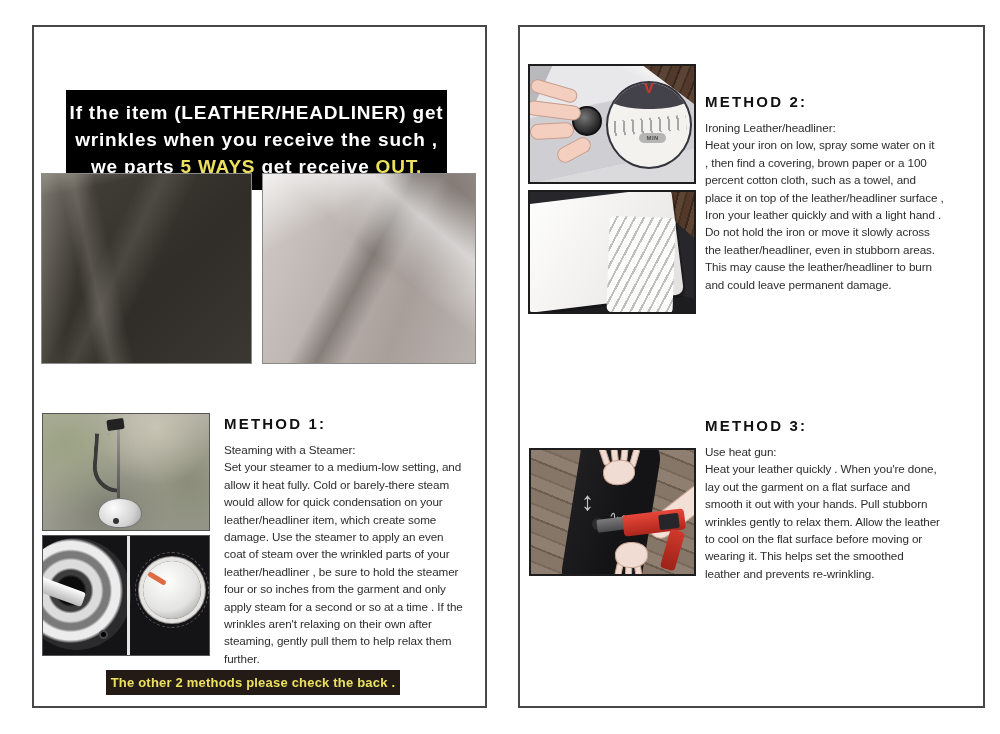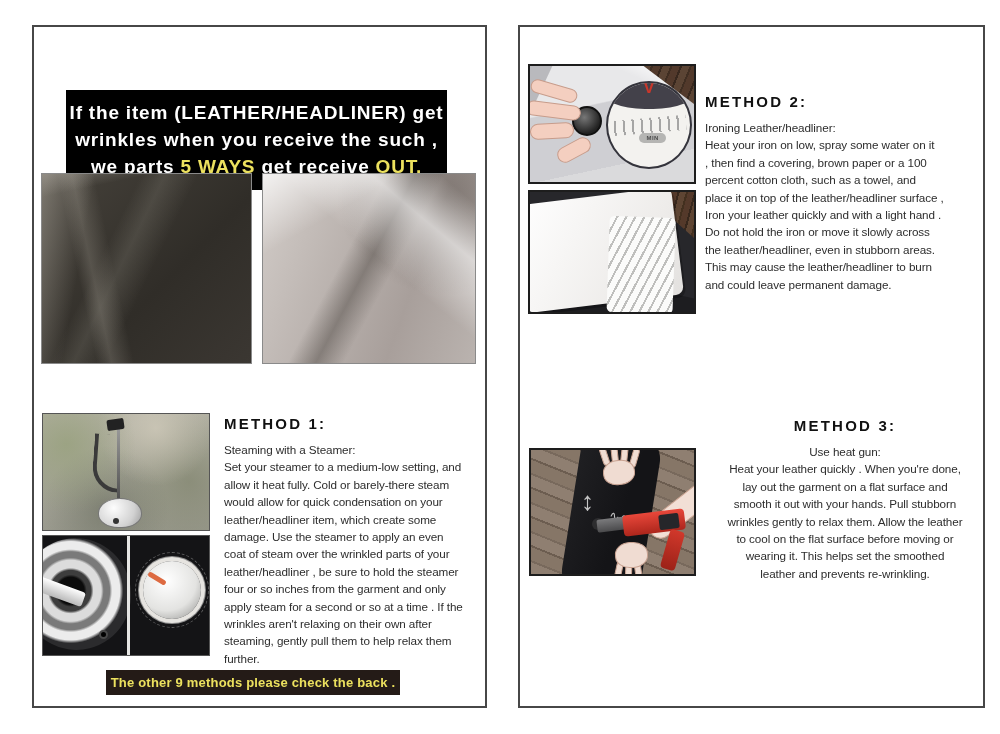--- a/index.html
+++ b/index.html
@@ -18,21 +18,21 @@
             padding-top:9px;margin-top:32px; }
   .hl { color:#ece15e; }
 
   
   .method-heading { font-weight:bold; font-size:15px; letter-spacing:2.2px; color:#111;
                     margin-bottom:9px; }
   .method-body { font-size:11.7px; line-height:17.4px; color:#2d2d2d; letter-spacing:-0.1px;
                  white-space:pre-line; }
   #m1-block { position:absolute; left:190px; top:388px; width:270px; }
   #m2-block { position:absolute; left:185px; top:66px;  width:280px; }
-  #m3-block { position:absolute; left:185px; top:390px; width:280px;text-align:center; }
+  #m3-block { position:absolute; left:185px; top:390px; width:280px; }
 
   .back-note { position:absolute; left:72px; top:643px; width:294px; height:25px;
                background:#241b17; color:#ece15e; font-weight:bold; font-size:13px;
                text-align:center; line-height:25px; letter-spacing:.2px; }
 
   
   .photo { position:absolute; overflow:hidden; }
   .b1 { border:1px solid #8a8a8a; }
   .b2 { border:2px solid #1d1d1d; }
 
@@ -215,21 +215,21 @@
 damage. Use the steamer to apply an even
 coat of steam over the wrinkled parts of your
 leather/headliner , be sure to hold the steamer
 four or so inches from the garment and only
 apply steam for a second or so at a time . If the
 wrinkles aren't relaxing on their own after
 steaming, gently pull them to help relax them
 further.</div>
     </div>
 
-    <div class="back-note">The other 9 methods please check the back .</div>
+    <div class="back-note">The other 2 methods please check the back .</div>
   </div>
 
   <div class="panel" id="panel-right">
 
     <div class="photo b2" id="ph-iron">
       <div class="wood-corner"></div>
       <div class="iron-dial"></div>
       <div class="finger f1"></div>
       <div class="finger f2"></div>
       <div class="finger f3"></div>

